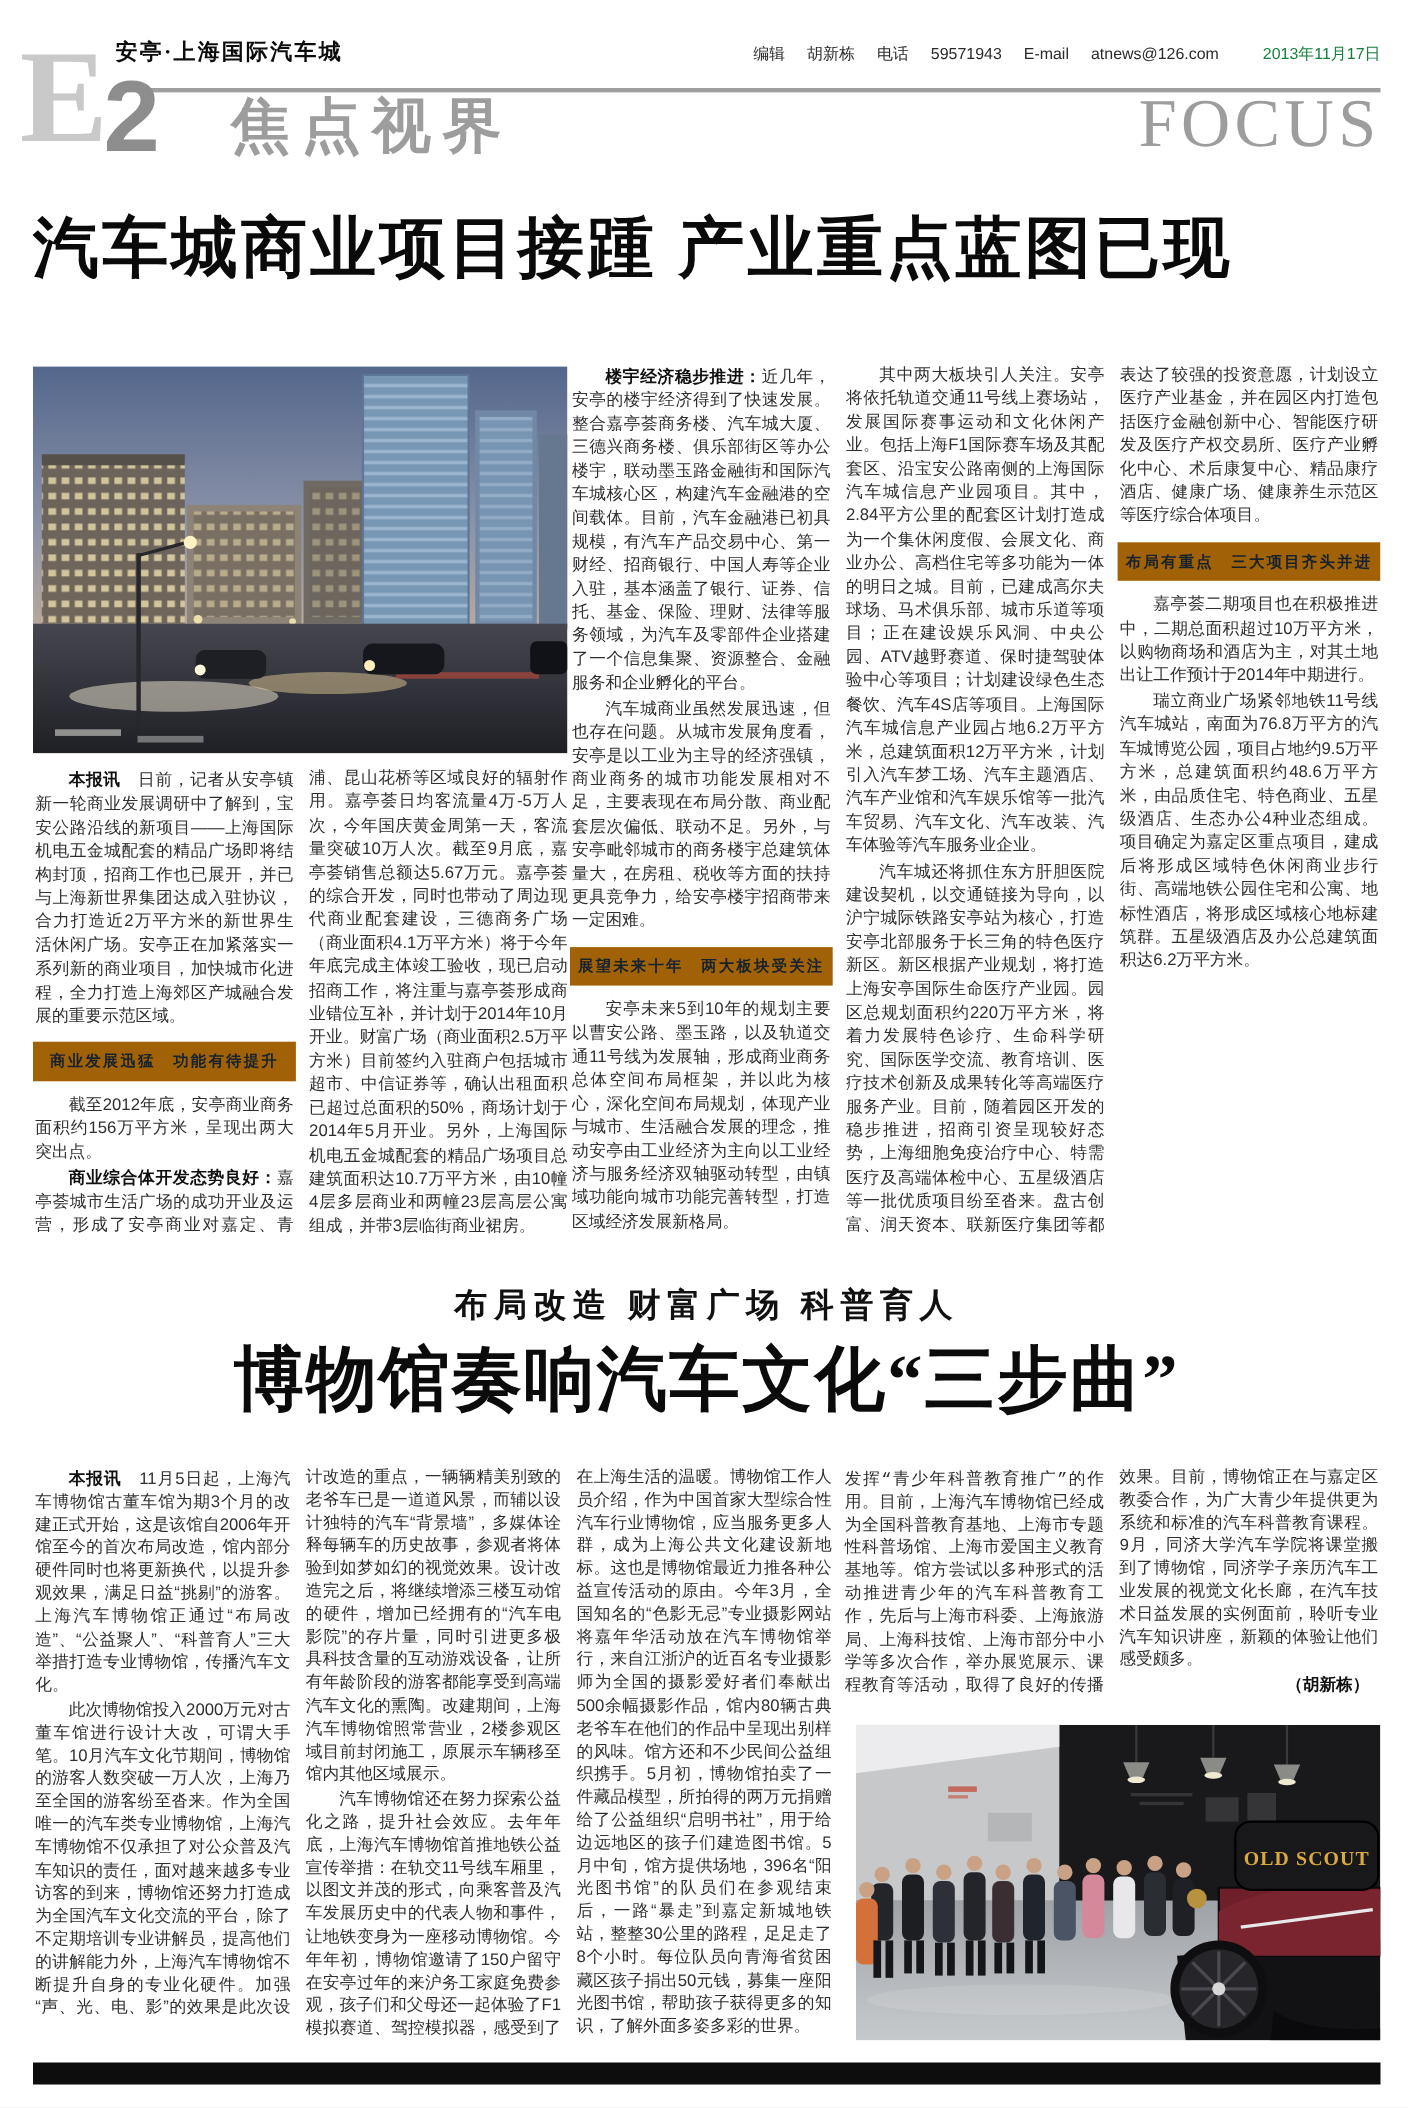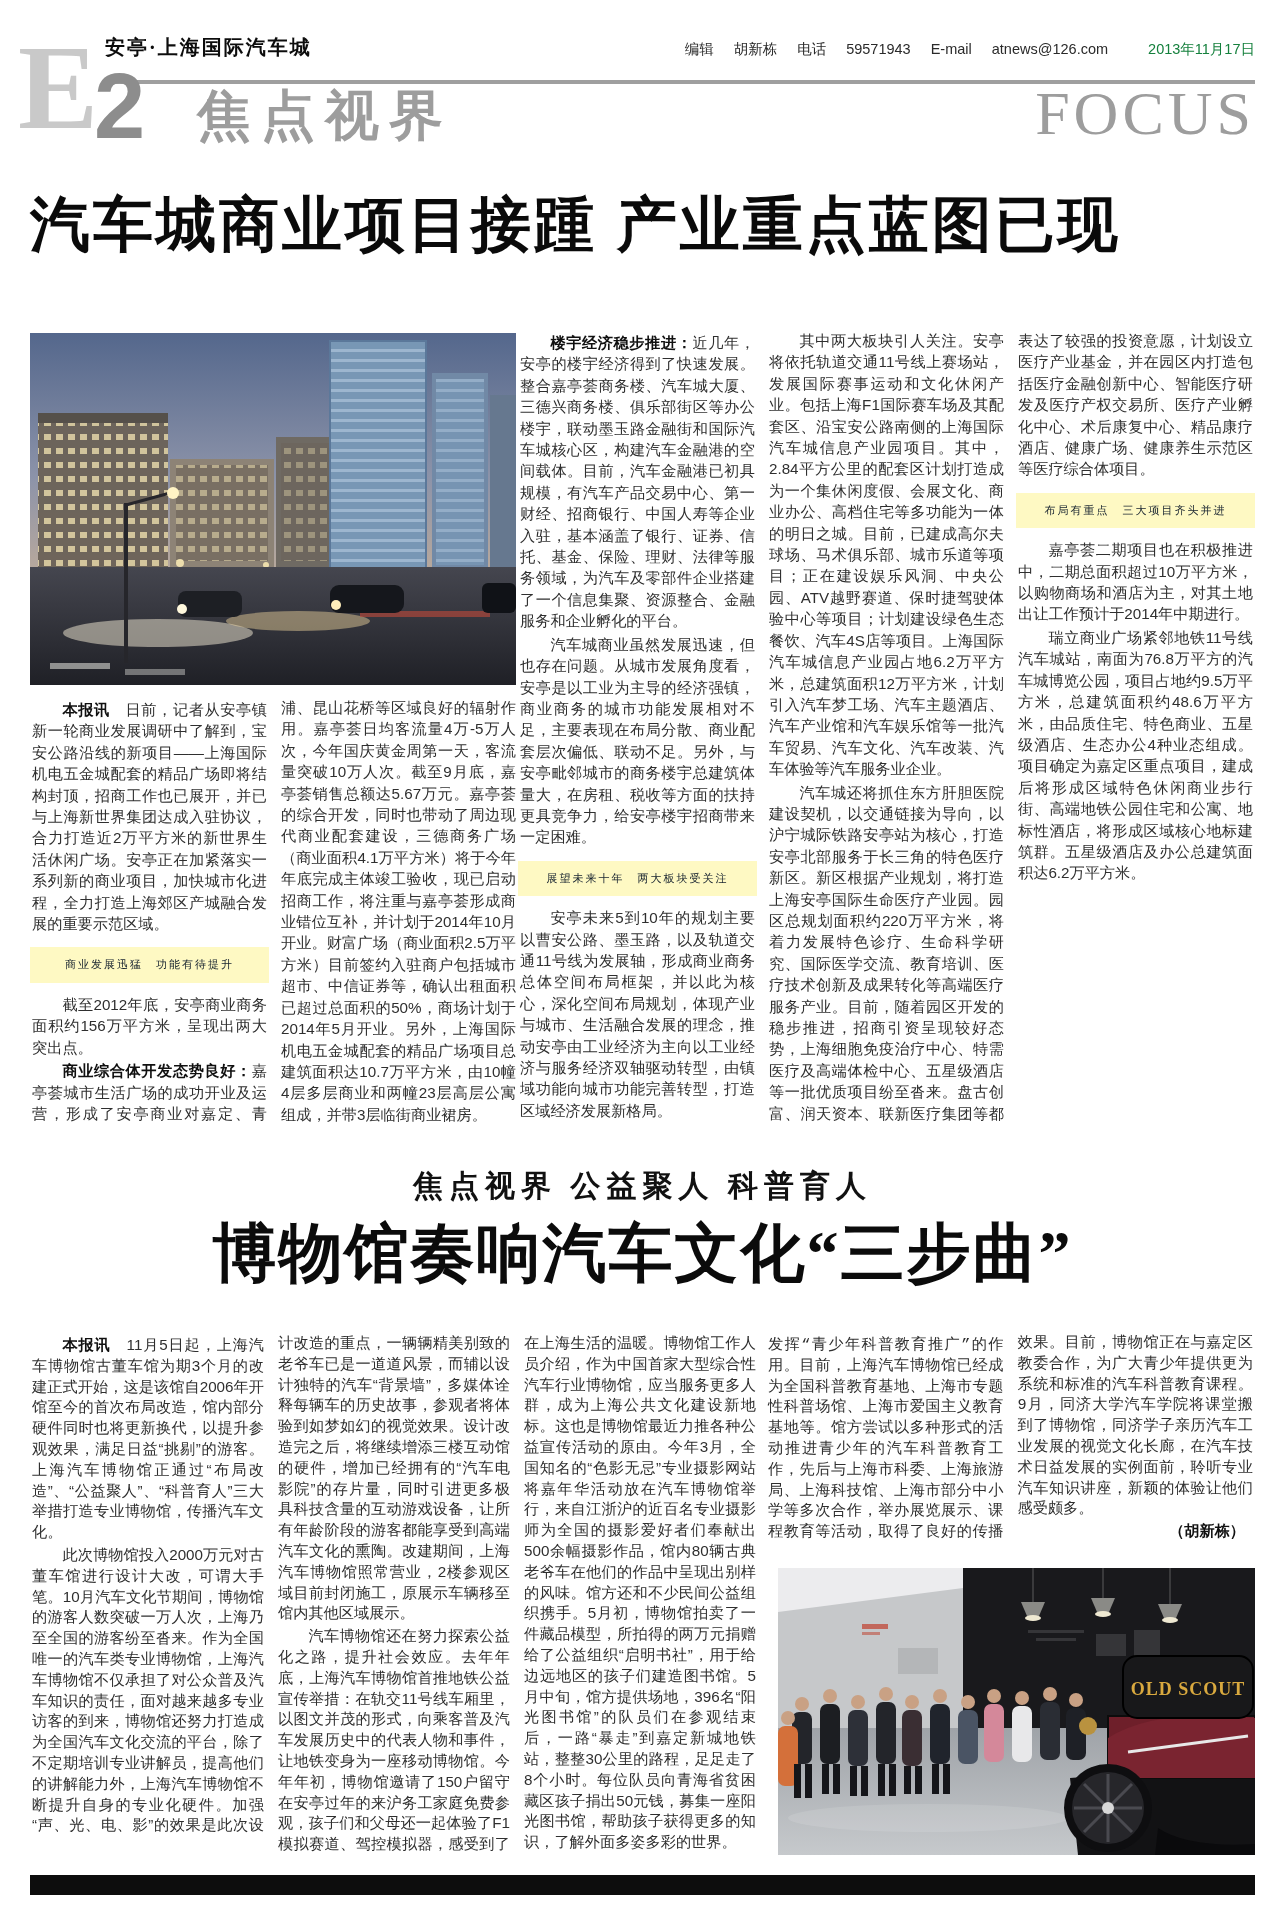--- a/index.html
+++ b/index.html
@@ -12,34 +12,34 @@
   .mast-row{left:105px;top:34px;width:1150px;display:flex;align-items:baseline;}
   .mast-title{font-family:"Liberation Serif","DejaVu Serif",serif;font-weight:bold;
               font-size:20px;color:#0c0c0c;letter-spacing:2px;}
   .mast-info{margin-left:auto;font-size:14.5px;color:#2a2a2a;display:flex;align-items:baseline;}
   .mast-info span{margin-left:20px;}
   .mast-date{margin-left:40px;font-size:14.5px;color:#15803d;}
   .mast-rule{left:105px;top:80px;width:1150px;height:4px;background:#9f9f9f;}
   .pg-letter{left:18px;top:28px;font-family:"Liberation Serif","DejaVu Serif",serif;
              font-weight:bold;font-size:120px;line-height:1;color:#c9c9c9;}
   .pg-number{left:94px;top:60px;font-weight:bold;font-size:92px;line-height:1;color:#8d8d8d;}
-  .sec-cn{left:197px;top:86px;font-weight:bold;font-size:54px;line-height:1.1;color:#9d9d9d;letter-spacing:10px;}
+  .sec-cn{left:210px;top:86px;font-weight:bold;font-size:54px;line-height:1.1;color:#9d9d9d;letter-spacing:10px;}
   .sec-en{right:25px;top:82px;font-family:"Liberation Serif","DejaVu Serif",serif;
           font-size:62px;line-height:1;color:#9d9d9d;letter-spacing:4px;}
 
   
   .headline1{left:30px;top:190px;width:1225px;font-weight:900;font-size:60px;line-height:1.15;
              color:#0a0a0a;letter-spacing:3px;white-space:nowrap;font-family:"Liberation Sans","DejaVu Sans",sans-serif;}
 
   
   .body-text{font-size:15.2px;line-height:21.4px;color:#2f2f2f;text-align:justify;text-justify:inter-character;}
   .body-text p{margin:2px;text-indent:2em;}
   .body-text p.noindent{text-indent:0;}
   .lead{font-weight:bold;color:#101010;}
-  .subhead-box{background:#fef9c3;color:#16222e;font-weight:normal;font-size:11px;
+  .subhead-box{background:#a16207;color:#16222e;font-weight:bold;font-size:14px;
                text-align:center;text-indent:0;padding:7px 2px;margin:13px 0 11px 0;letter-spacing:2px;}
   .byline-line{text-align:right;text-indent:0 !important;font-weight:bold;color:#101010;padding-right:8px;margin-top:3px;}
   .cols2{column-count:2;column-gap:10px;column-fill:auto;height:100%;overflow:hidden;}
   .cols3{column-count:3;column-gap:10px;column-fill:auto;height:100%;overflow:hidden;}
 
   .a1-left{left:30px;top:697px;width:488px;height:440px;}
   .a1-right{left:518px;top:330px;width:737px;height:806px;}
 
   .photo1{left:30px;top:333px;width:486px;height:352px;overflow:hidden;}
   .photo1 svg{display:block;}
@@ -151,21 +151,21 @@
         <div class="subhead-box">展望未来十年　两大板块受关注</div>
         <p>安亭未来5到10年的规划主要以曹安公路、墨玉路，以及轨道交通11号线为发展轴，形成商业商务总体空间布局框架，并以此为核心，深化空间布局规划，体现产业与城市、生活融合发展的理念，推动安亭由工业经济为主向以工业经济与服务经济双轴驱动转型，由镇域功能向城市功能完善转型，打造区域经济发展新格局。</p>
         <p>其中两大板块引人关注。安亭将依托轨道交通11号线上赛场站，发展国际赛事运动和文化休闲产业。包括上海F1国际赛车场及其配套区、沿宝安公路南侧的上海国际汽车城信息产业园项目。其中，2.84平方公里的配套区计划打造成为一个集休闲度假、会展文化、商业办公、高档住宅等多功能为一体的明日之城。目前，已建成高尔夫球场、马术俱乐部、城市乐道等项目；正在建设娱乐风洞、中央公园、ATV越野赛道、保时捷驾驶体验中心等项目；计划建设绿色生态餐饮、汽车4S店等项目。上海国际汽车城信息产业园占地6.2万平方米，总建筑面积12万平方米，计划引入汽车梦工场、汽车主题酒店、汽车产业馆和汽车娱乐馆等一批汽车贸易、汽车文化、汽车改装、汽车体验等汽车服务业企业。</p>
         <p>汽车城还将抓住东方肝胆医院建设契机，以交通链接为导向，以沪宁城际铁路安亭站为核心，打造安亭北部服务于长三角的特色医疗新区。新区根据产业规划，将打造上海安亭国际生命医疗产业园。园区总规划面积约220万平方米，将着力发展特色诊疗、生命科学研究、国际医学交流、教育培训、医疗技术创新及成果转化等高端医疗服务产业。目前，随着园区开发的稳步推进，招商引资呈现较好态势，上海细胞免疫治疗中心、特需医疗及高端体检中心、五星级酒店等一批优质项目纷至沓来。盘古创富、润天资本、联新医疗集团等都表达了较强的投资意愿，计划设立医疗产业基金，并在园区内打造包括医疗金融创新中心、智能医疗研发及医疗产权交易所、医疗产业孵化中心、术后康复中心、精品康疗酒店、健康广场、健康养生示范区等医疗综合体项目。</p>
         <div class="subhead-box">布局有重点　三大项目齐头并进</div>
         <p>嘉亭荟二期项目也在积极推进中，二期总面积超过10万平方米，以购物商场和酒店为主，对其土地出让工作预计于2014年中期进行。</p>
         <p>瑞立商业广场紧邻地铁11号线汽车城站，南面为76.8万平方的汽车城博览公园，项目占地约9.5万平方米，总建筑面积约48.6万平方米，由品质住宅、特色商业、五星级酒店、生态办公4种业态组成。项目确定为嘉定区重点项目，建成后将形成区域特色休闲商业步行街、高端地铁公园住宅和公寓、地标性酒店，将形成区域核心地标建筑群。五星级酒店及办公总建筑面积达6.2万平方米。</p>
       </div>
   </div>
 
-  <div class="abs kicker">焦点视界 公益聚人 科普育人</div>
+  <div class="abs kicker">布局改造 财富广场 科普育人</div>
   <div class="abs headline2">博物馆奏响汽车文化“三步曲”</div>
 
   <div class="abs a2-main body-text a2-lh">
     <div class="cols3">
         <p><strong class="lead">本报讯</strong>　11月5日起，上海汽车博物馆古董车馆为期3个月的改建正式开始，这是该馆自2006年开馆至今的首次布局改造，馆内部分硬件同时也将更新换代，以提升参观效果，满足日益“挑剔”的游客。上海汽车博物馆正通过“布局改造”、“公益聚人”、“科普育人”三大举措打造专业博物馆，传播汽车文化。</p>
         <p>此次博物馆投入2000万元对古董车馆进行设计大改，可谓大手笔。10月汽车文化节期间，博物馆的游客人数突破一万人次，上海乃至全国的游客纷至沓来。作为全国唯一的汽车类专业博物馆，上海汽车博物馆不仅承担了对公众普及汽车知识的责任，面对越来越多专业访客的到来，博物馆还努力打造成为全国汽车文化交流的平台，除了不定期培训专业讲解员，提高他们的讲解能力外，上海汽车博物馆不断提升自身的专业化硬件。加强“声、光、电、影”的效果是此次设计改造的重点，一辆辆精美别致的老爷车已是一道道风景，而辅以设计独特的汽车“背景墙”，多媒体诠释每辆车的历史故事，参观者将体验到如梦如幻的视觉效果。设计改造完之后，将继续增添三楼互动馆的硬件，增加已经拥有的“汽车电影院”的存片量，同时引进更多极具科技含量的互动游戏设备，让所有年龄阶段的游客都能享受到高端汽车文化的熏陶。改建期间，上海汽车博物馆照常营业，2楼参观区域目前封闭施工，原展示车辆移至馆内其他区域展示。</p>
         <p>汽车博物馆还在努力探索公益化之路，提升社会效应。去年年底，上海汽车博物馆首推地铁公益宣传举措：在轨交11号线车厢里，以图文并茂的形式，向乘客普及汽车发展历史中的代表人物和事件，让地铁变身为一座移动博物馆。今年年初，博物馆邀请了150户留守在安亭过年的来沪务工家庭免费参观，孩子们和父母还一起体验了F1模拟赛道、驾控模拟器，感受到了在上海生活的温暖。博物馆工作人员介绍，作为中国首家大型综合性汽车行业博物馆，应当服务更多人群，成为上海公共文化建设新地标。这也是博物馆最近力推各种公益宣传活动的原由。今年3月，全国知名的“色影无忌”专业摄影网站将嘉年华活动放在汽车博物馆举行，来自江浙沪的近百名专业摄影师为全国的摄影爱好者们奉献出500余幅摄影作品，馆内80辆古典老爷车在他们的作品中呈现出别样的风味。馆方还和不少民间公益组织携手。5月初，博物馆拍卖了一件藏品模型，所拍得的两万元捐赠给了公益组织“启明书社”，用于给边远地区的孩子们建造图书馆。5月中旬，馆方提供场地，396名“阳光图书馆”的队员们在参观结束后，一路“暴走”到嘉定新城地铁站，整整30公里的路程，足足走了8个小时。每位队员向青海省贫困藏区孩子捐出50元钱，募集一座阳光图书馆，帮助孩子获得更多的知识，了解外面多姿多彩的世界。</p>
         <p>除了各类公益活动，博物馆还</p>
       </div>
   </div>

